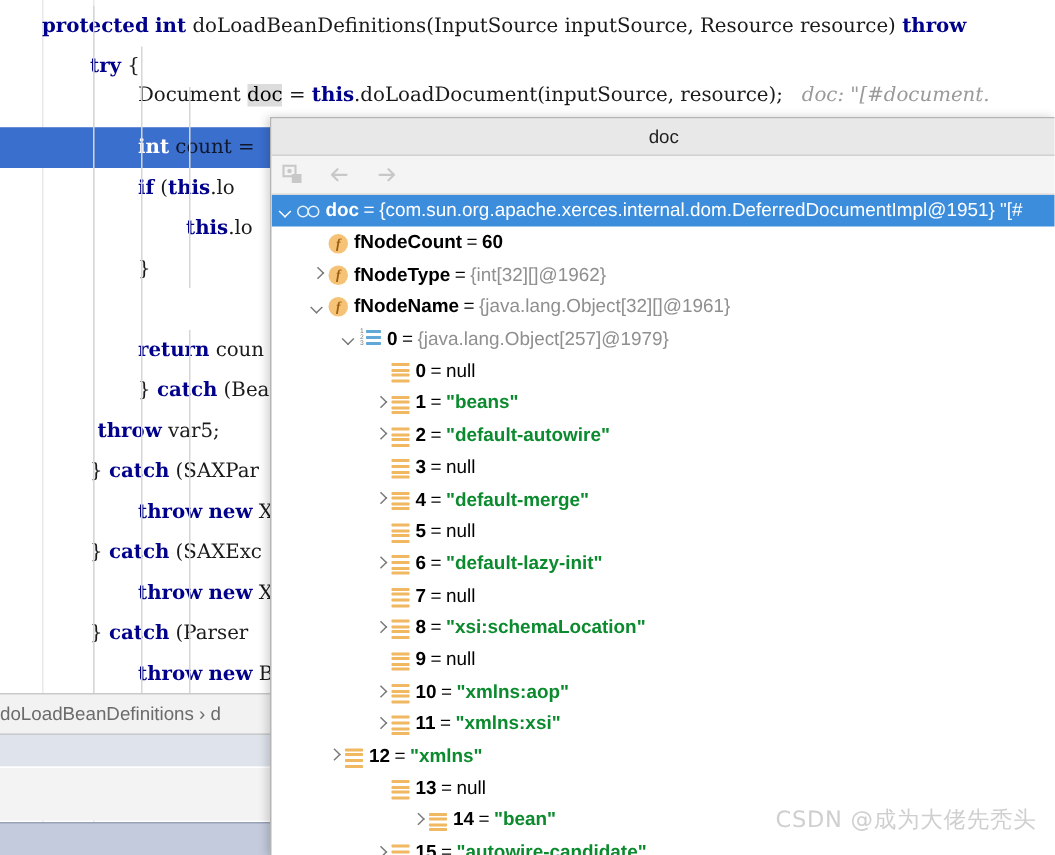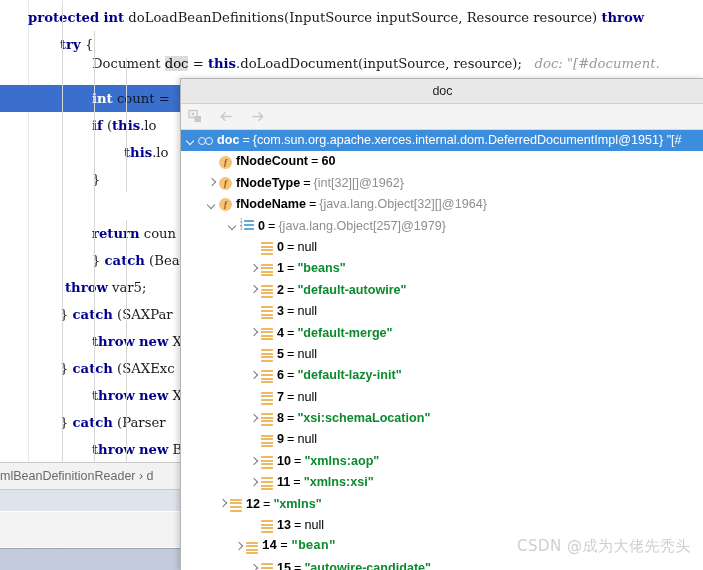--- a/index.html
+++ b/index.html
@@ -198,21 +198,21 @@
       <div class="code-line" style="top: 409px;"><span class="txt" style="padding-left: 60px;"><span class="plain">} </span><span class="kw">catch</span><span class="plain"> (Parser</span></span></div>
       <div class="code-line" style="top: 436px;"><span class="txt" style="padding-left: 92px;"><span class="kw">throw</span><span class="plain"> </span><span class="kw">new</span><span class="plain"> B</span></span></div>
       <div class="code-line" style="top: 463px;"><span class="txt" style="padding-left: 60px;"><span class="plain">} </span><span class="kw">catch</span><span class="plain"> (IOExce</span></span></div>
       <div class="indent-guide" style="left: 62px; top: 4px; height: 458px;"></div>
       <div class="indent-guide" style="left: 94px; top: 31px; height: 431px;"></div>
       <div class="indent-guide" style="left: 126px; top: 58px; height: 134px;"></div>
       <div class="indent-guide" style="left: 126px; top: 220px; height: 242px;"></div>
     </div>
 </div>
 
-<div id="breadcrumb">mlBeanDefinitionReader  ›  d</div>
+<div id="breadcrumb">doLoadBeanDefinitions  ›  d</div>
 <div id="panel-a"></div>
 <div id="panel-b"></div>
 <div id="panel-c"></div>
 
 <div id="popup">
 
   <div id="popup-title">doc</div>
 
   <div id="popup-toolbar">
     <span class="tbicon">
@@ -254,21 +254,21 @@
         <span class="icn ic-field">f</span>
         <span class="lbl">fNodeType</span>
         <span class="eq">=</span>
         <span class="val">{int[32][]@1962}</span>
       </div>
       <div class="trow" style="padding-left: 25px;">
         <span class="twisty d"></span>
         <span class="icn ic-field">f</span>
         <span class="lbl">fNodeName</span>
         <span class="eq">=</span>
-        <span class="val">{java.lang.Object[32][]@1964}</span>
+        <span class="val">{java.lang.Object[32][]@1961}</span>
       </div>
       <div class="trow" style="padding-left: 46px;">
         <span class="twisty d"></span>
         <span class="icn ic-narr">
           <b style="top: 0px;"></b>
           <i style="top: -1px;">1</i>
           <b style="top: 4px;"></b>
           <i style="top: 3px;">2</i>
           <b style="top: 8px;"></b>
           <i style="top: 7px;">3</i>
@@ -438,21 +438,21 @@
         <span class="icn ic-arr">
           <i></i>
           <i></i>
           <i></i>
           <i></i>
         </span>
         <span class="lbl">13</span>
         <span class="eq">=</span>
         <span class="vnull">null</span>
       </div>
-      <div class="trow" style="padding-left: 52px; font-family: Liberation Mono, monospace;">
+      <div class="trow" style="padding-left: 92px;">
         <span class="twisty r"></span>
         <span class="icn ic-arr">
           <i></i>
           <i></i>
           <i></i>
           <i></i>
         </span>
         <span class="lbl">14</span>
         <span class="eq">=</span>
         <span class="vstr">"bean"</span>

